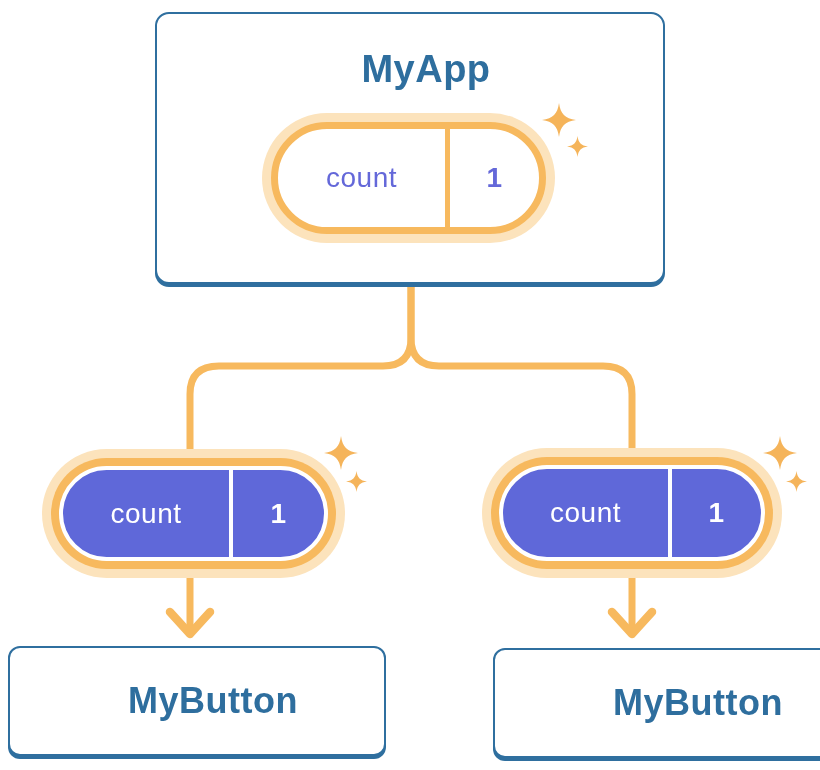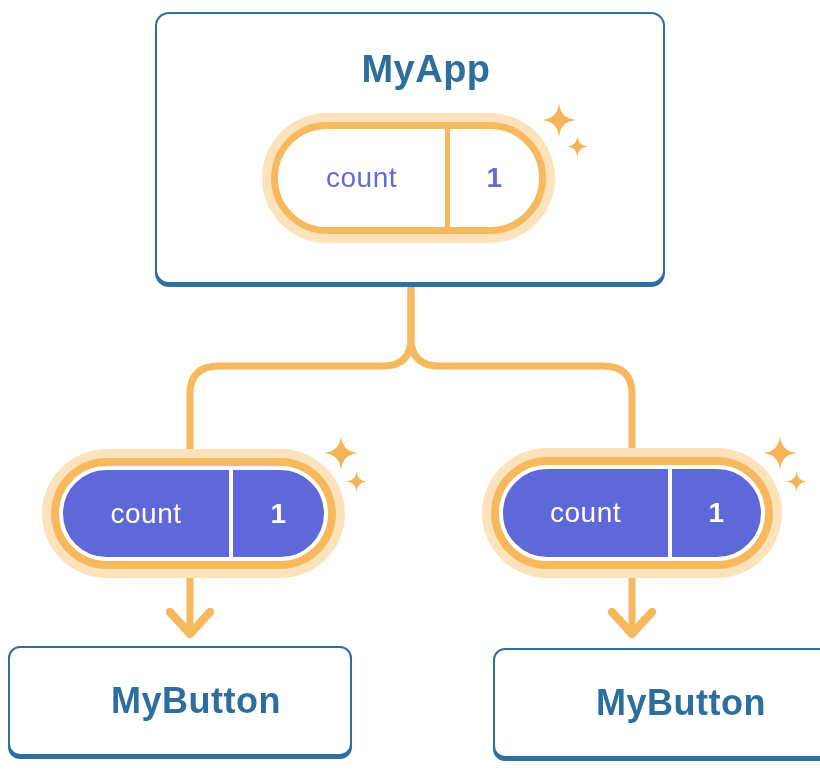--- a/index.html
+++ b/index.html
@@ -19,21 +19,21 @@
   
   .card{
     position:absolute;
     background:#fff;
     border:2px solid var(--card-border-blue);
     border-radius:14px;
     box-shadow:0 3px 0 var(--card-border-blue);
     box-sizing:border-box;
   }
   .card-app{left:155px;top:12px;width:510px;height:272px;}
-  .card-btn{width:344px;height:110px;border-radius:12px;display:flex;align-items:center;justify-content:center;}
+  .card-btn{width:378px;height:110px;border-radius:12px;display:flex;align-items:center;justify-content:center;}
   .card-btn-left{left:8px;top:646px;}
   .card-btn-right{left:493px;top:648px;}
 
   .node-title{
     color:var(--label-blue);
     font-weight:700;
     font-size:38px;
     letter-spacing:0.5px;
     text-align:center;
     padding-left:32px;

